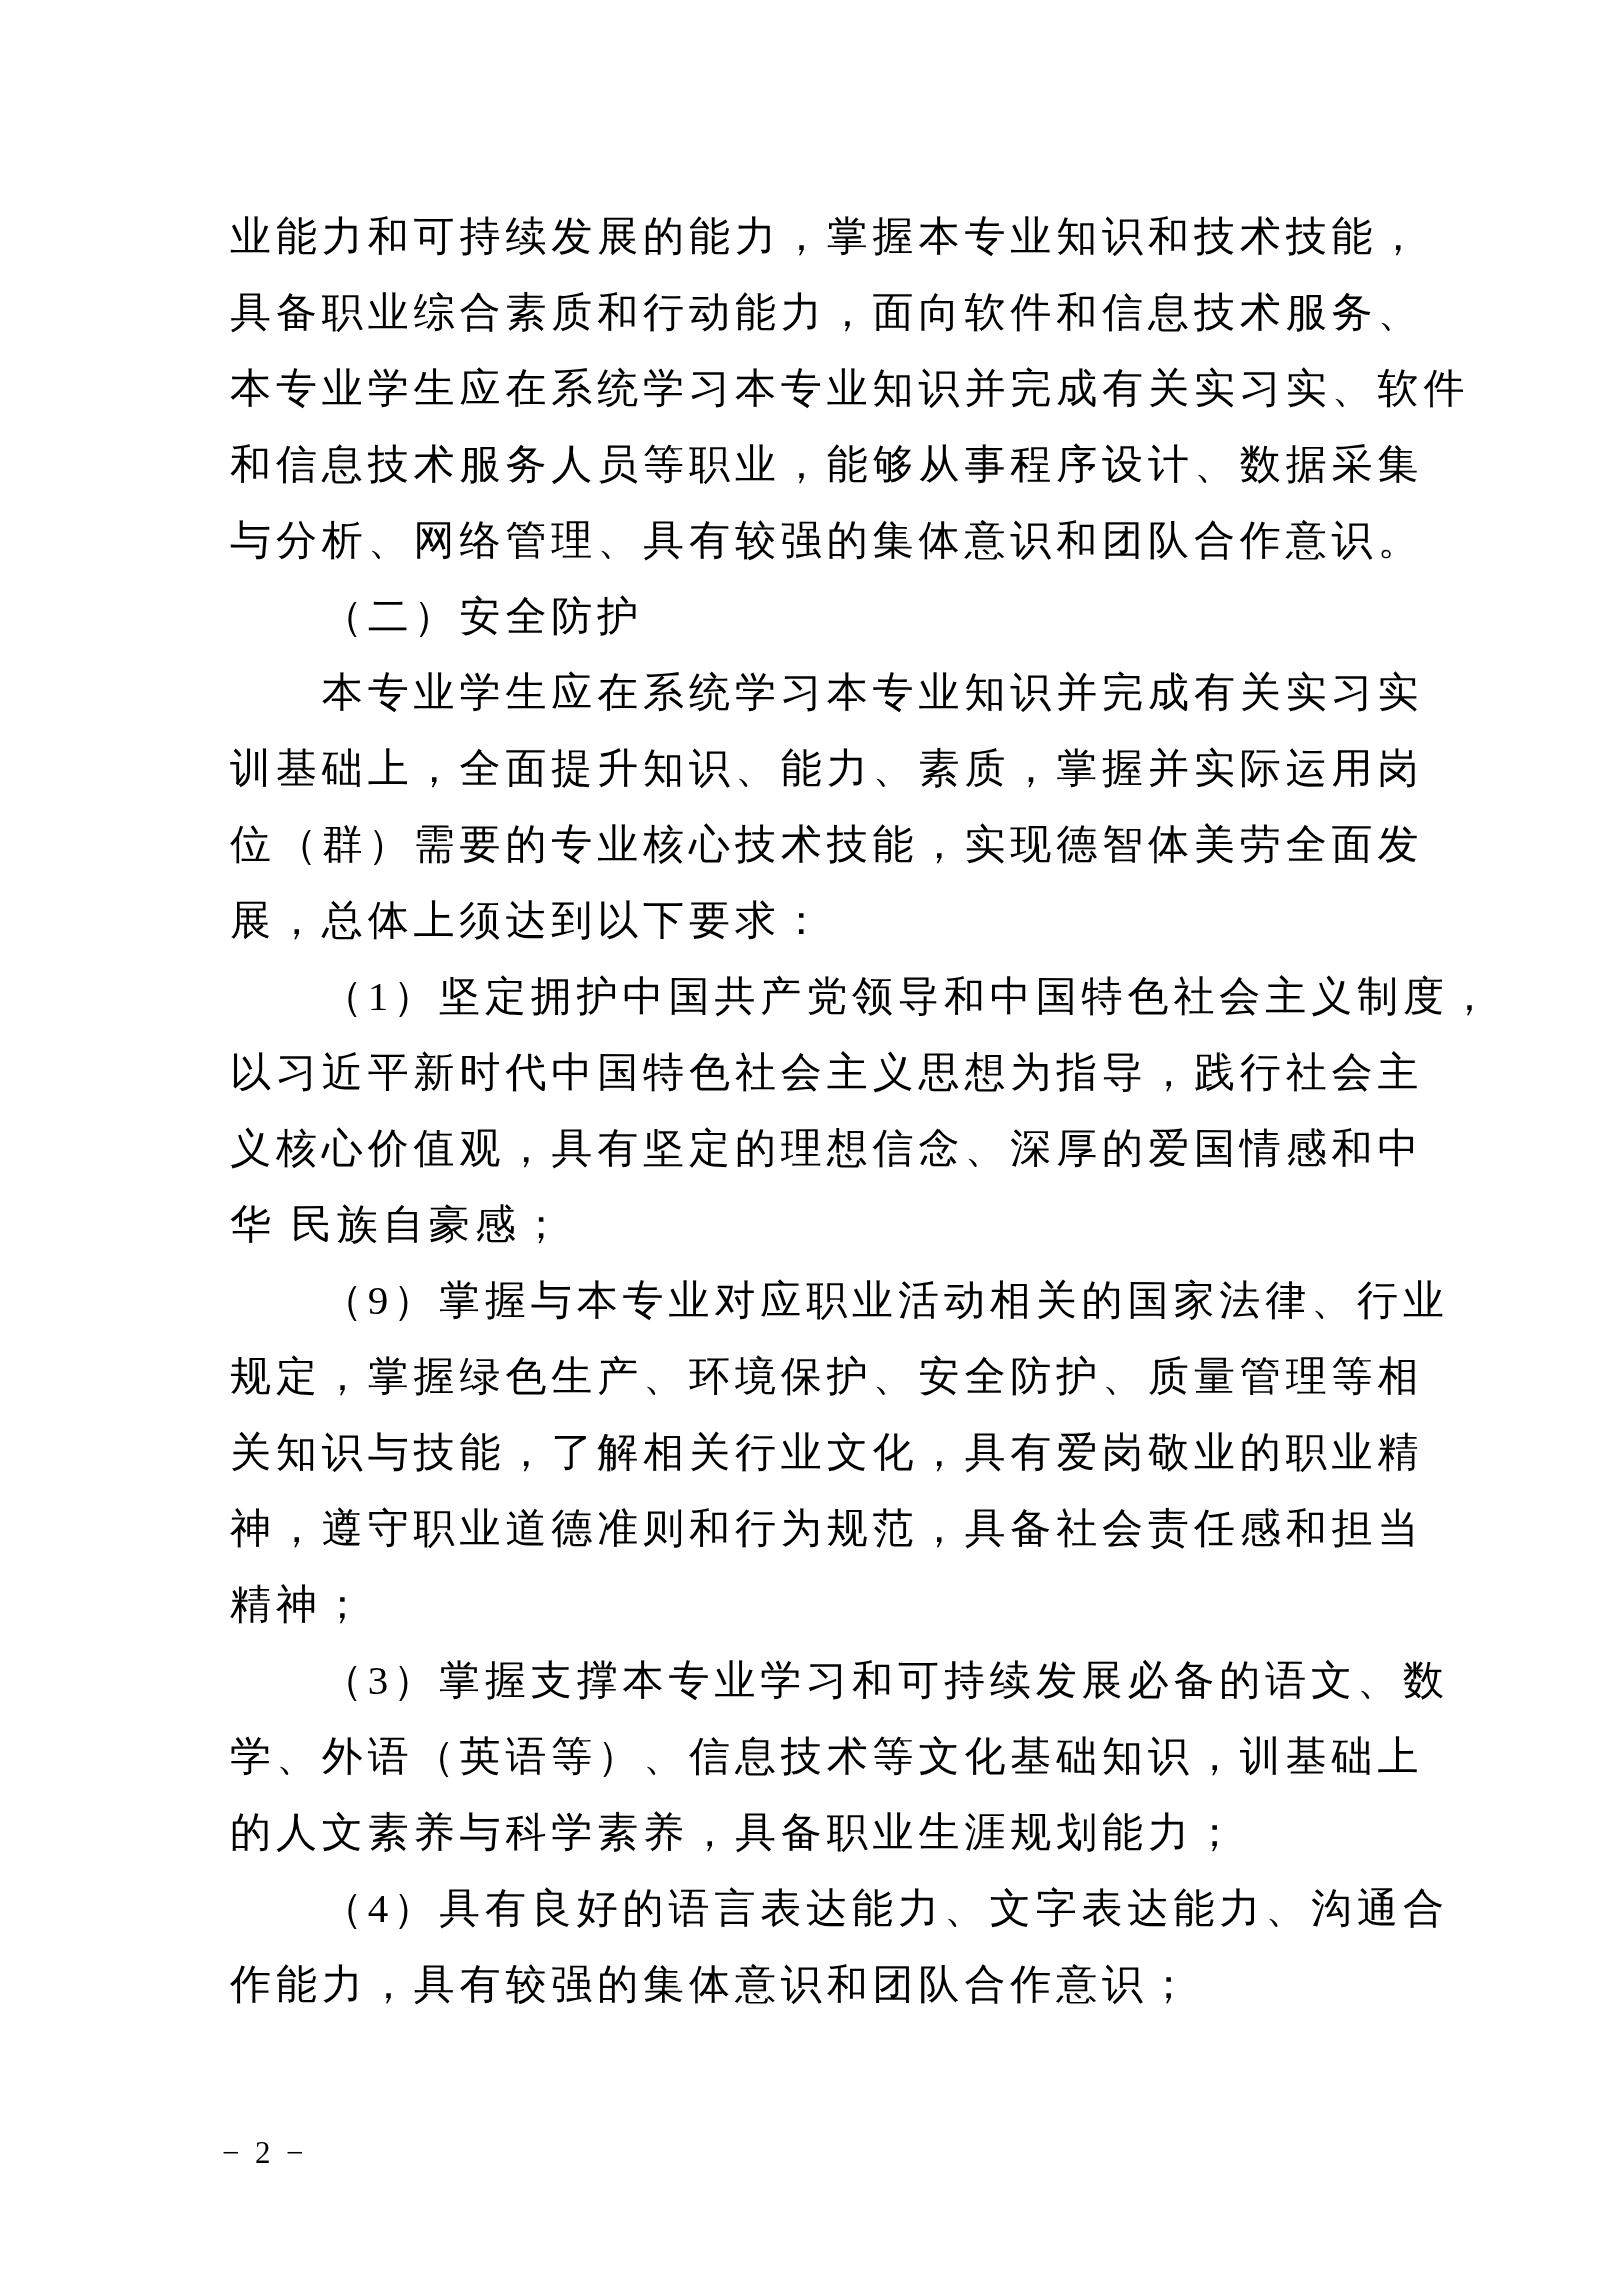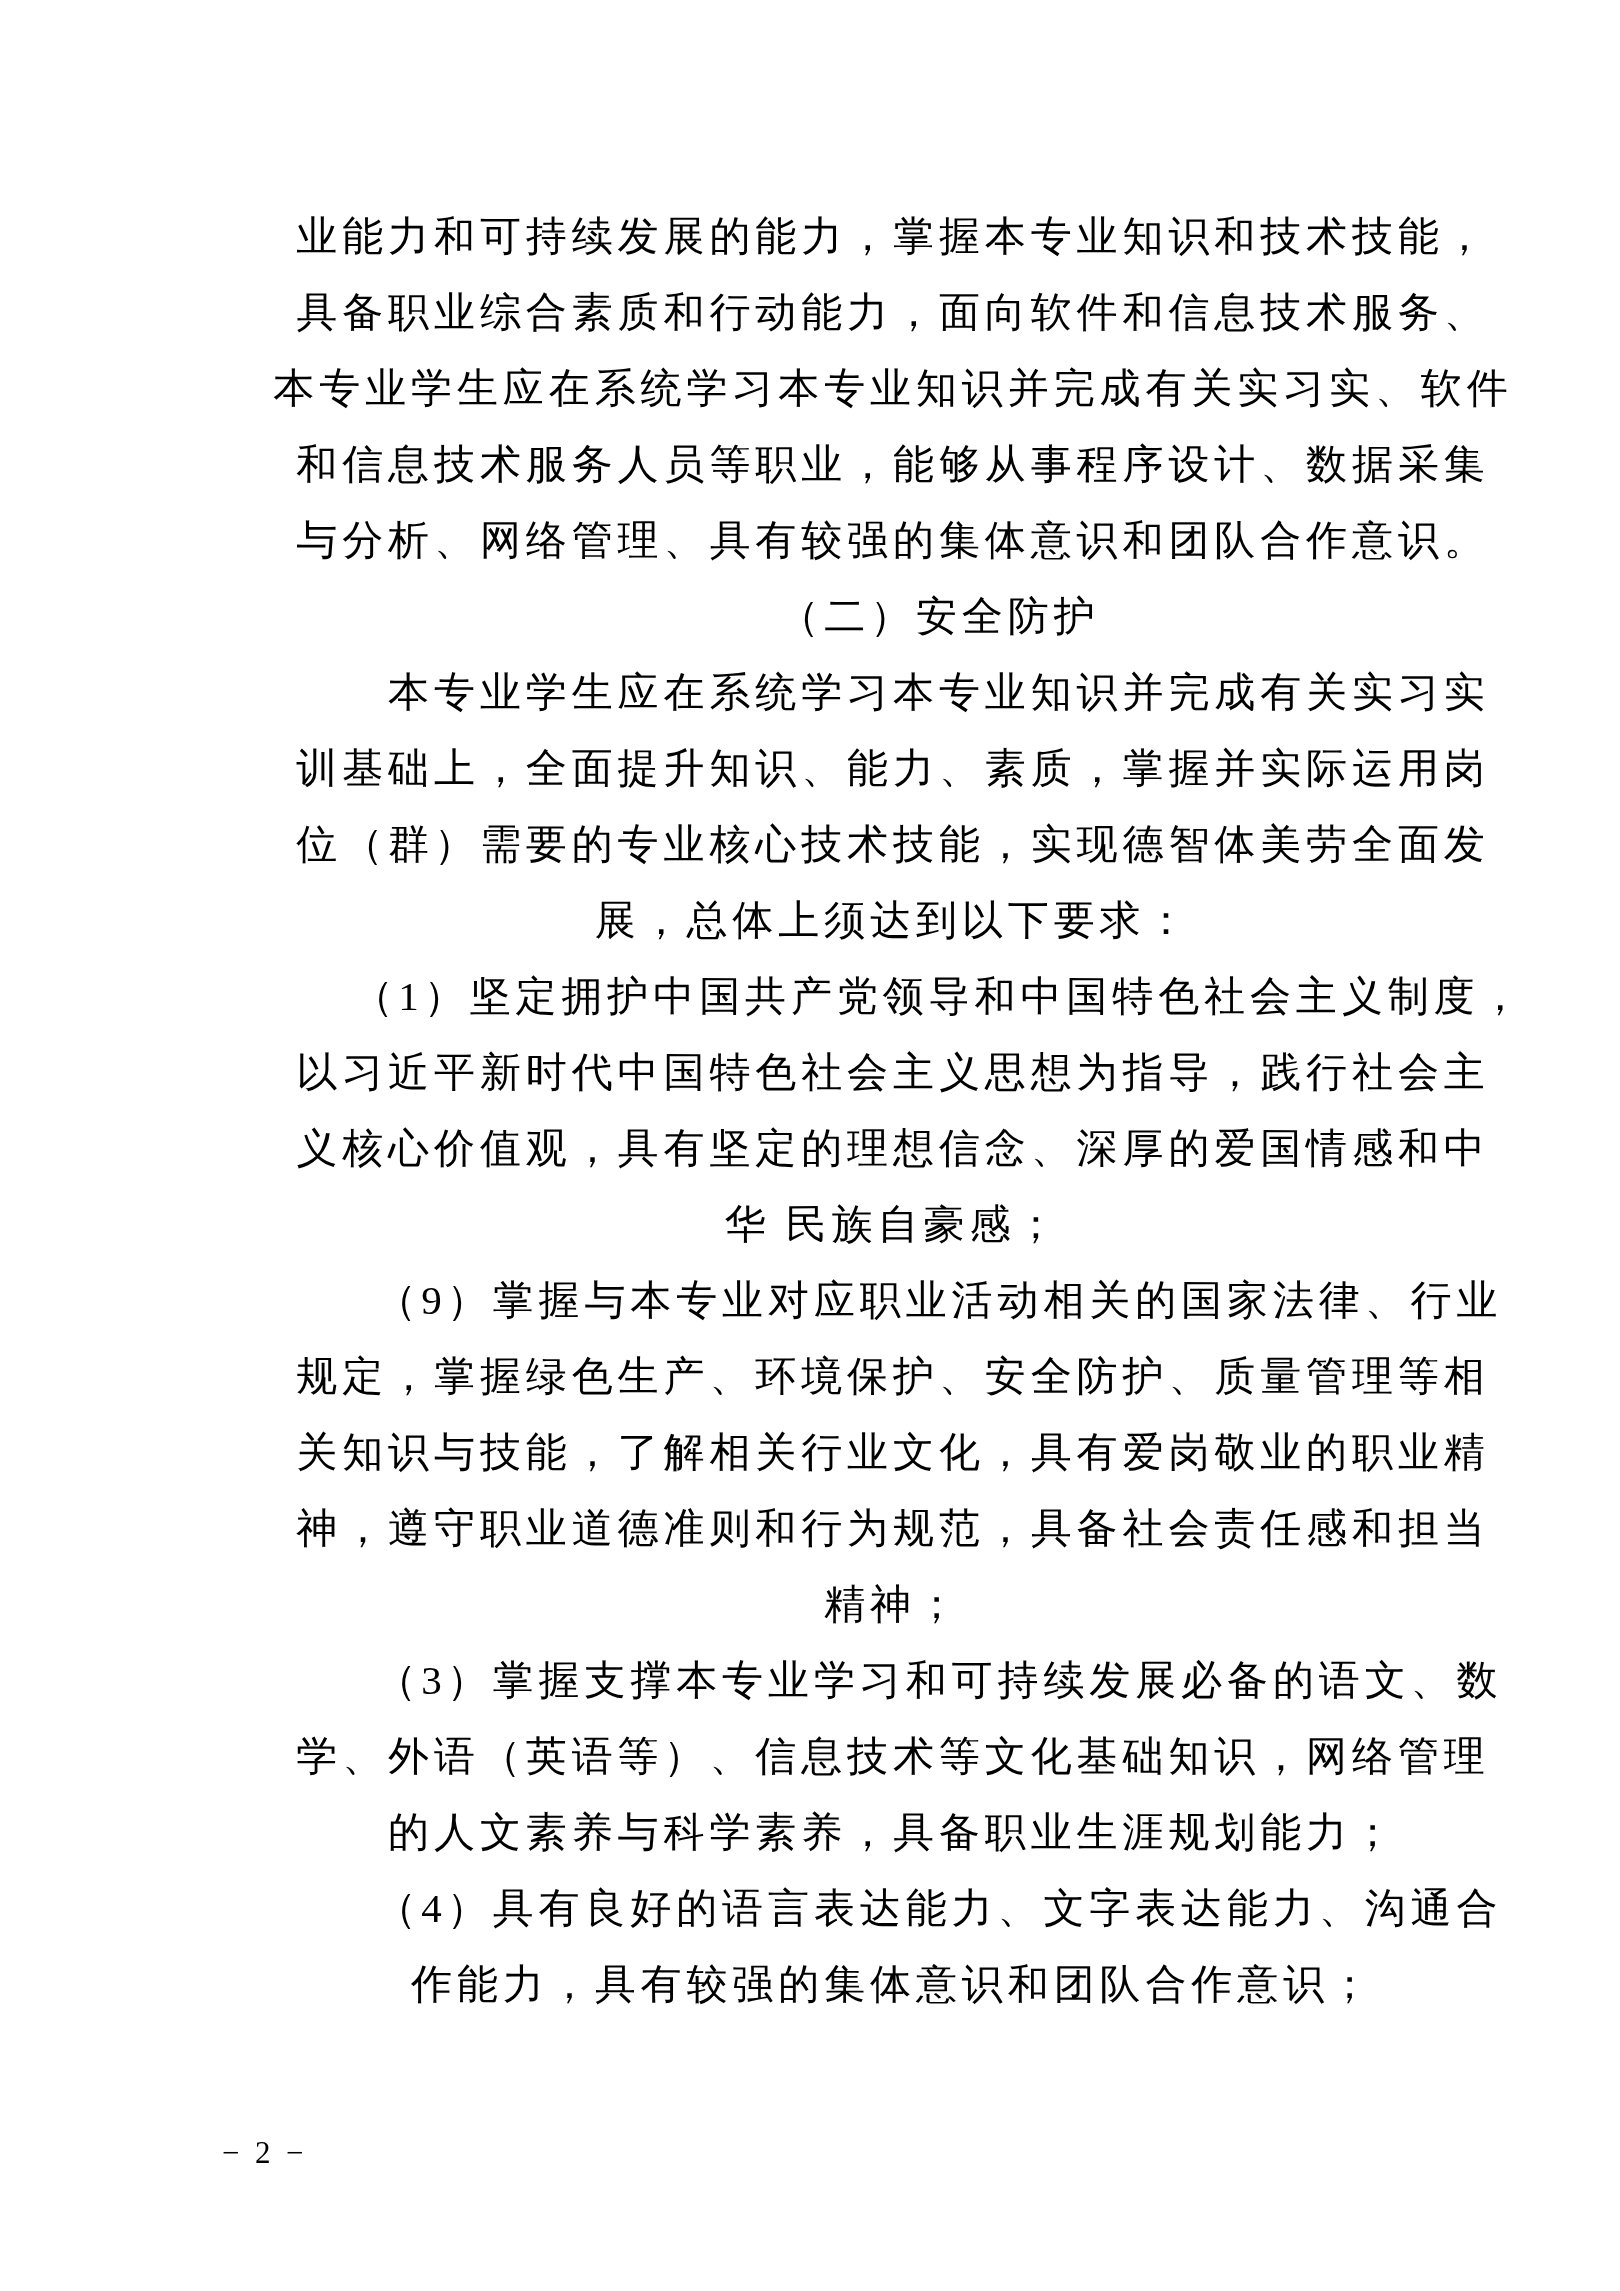--- a/index.html
+++ b/index.html
@@ -14,24 +14,23 @@
   }
   .page {
     position: relative;
     width: 1620px;
     height: 2292px;
     background: #ffffff;
     overflow: hidden;
   }
   .text-block {
     position: absolute;
-    left: 241px;
+    left: 230px;
     top: 198px;
     width: 1304px;
-    text-align: center;
   }
   .line {
     display: block;
     height: 76px;
     line-height: 76px;
     font-size: 41px;
     letter-spacing: 4.9px;
     color: #000000;
     white-space: pre;
     font-weight: 400;
@@ -65,20 +64,20 @@
       <div class="line">　　（1）坚定拥护中国共产党领导和中国特色社会主义制度，</div>
       <div class="line">以习近平新时代中国特色社会主义思想为指导，践行社会主</div>
       <div class="line">义核心价值观，具有坚定的理想信念、深厚的爱国情感和中</div>
       <div class="line">华 民族自豪感；</div>
       <div class="line">　　（9）掌握与本专业对应职业活动相关的国家法律、行业</div>
       <div class="line">规定，掌握绿色生产、环境保护、安全防护、质量管理等相</div>
       <div class="line">关知识与技能，了解相关行业文化，具有爱岗敬业的职业精</div>
       <div class="line">神，遵守职业道德准则和行为规范，具备社会责任感和担当</div>
       <div class="line">精神；</div>
       <div class="line">　　（3）掌握支撑本专业学习和可持续发展必备的语文、数</div>
-      <div class="line">学、外语（英语等）、信息技术等文化基础知识，网络管理</div>
+      <div class="line">学、外语（英语等）、信息技术等文化基础知识，训基础上</div>
       <div class="line">的人文素养与科学素养，具备职业生涯规划能力；</div>
       <div class="line">　　（4）具有良好的语言表达能力、文字表达能力、沟通合</div>
       <div class="line">作能力，具有较强的集体意识和团队合作意识；</div>
     </div>
   <div class="page-number">− 2 −</div>
 </div>
 
 
 </body></html>

